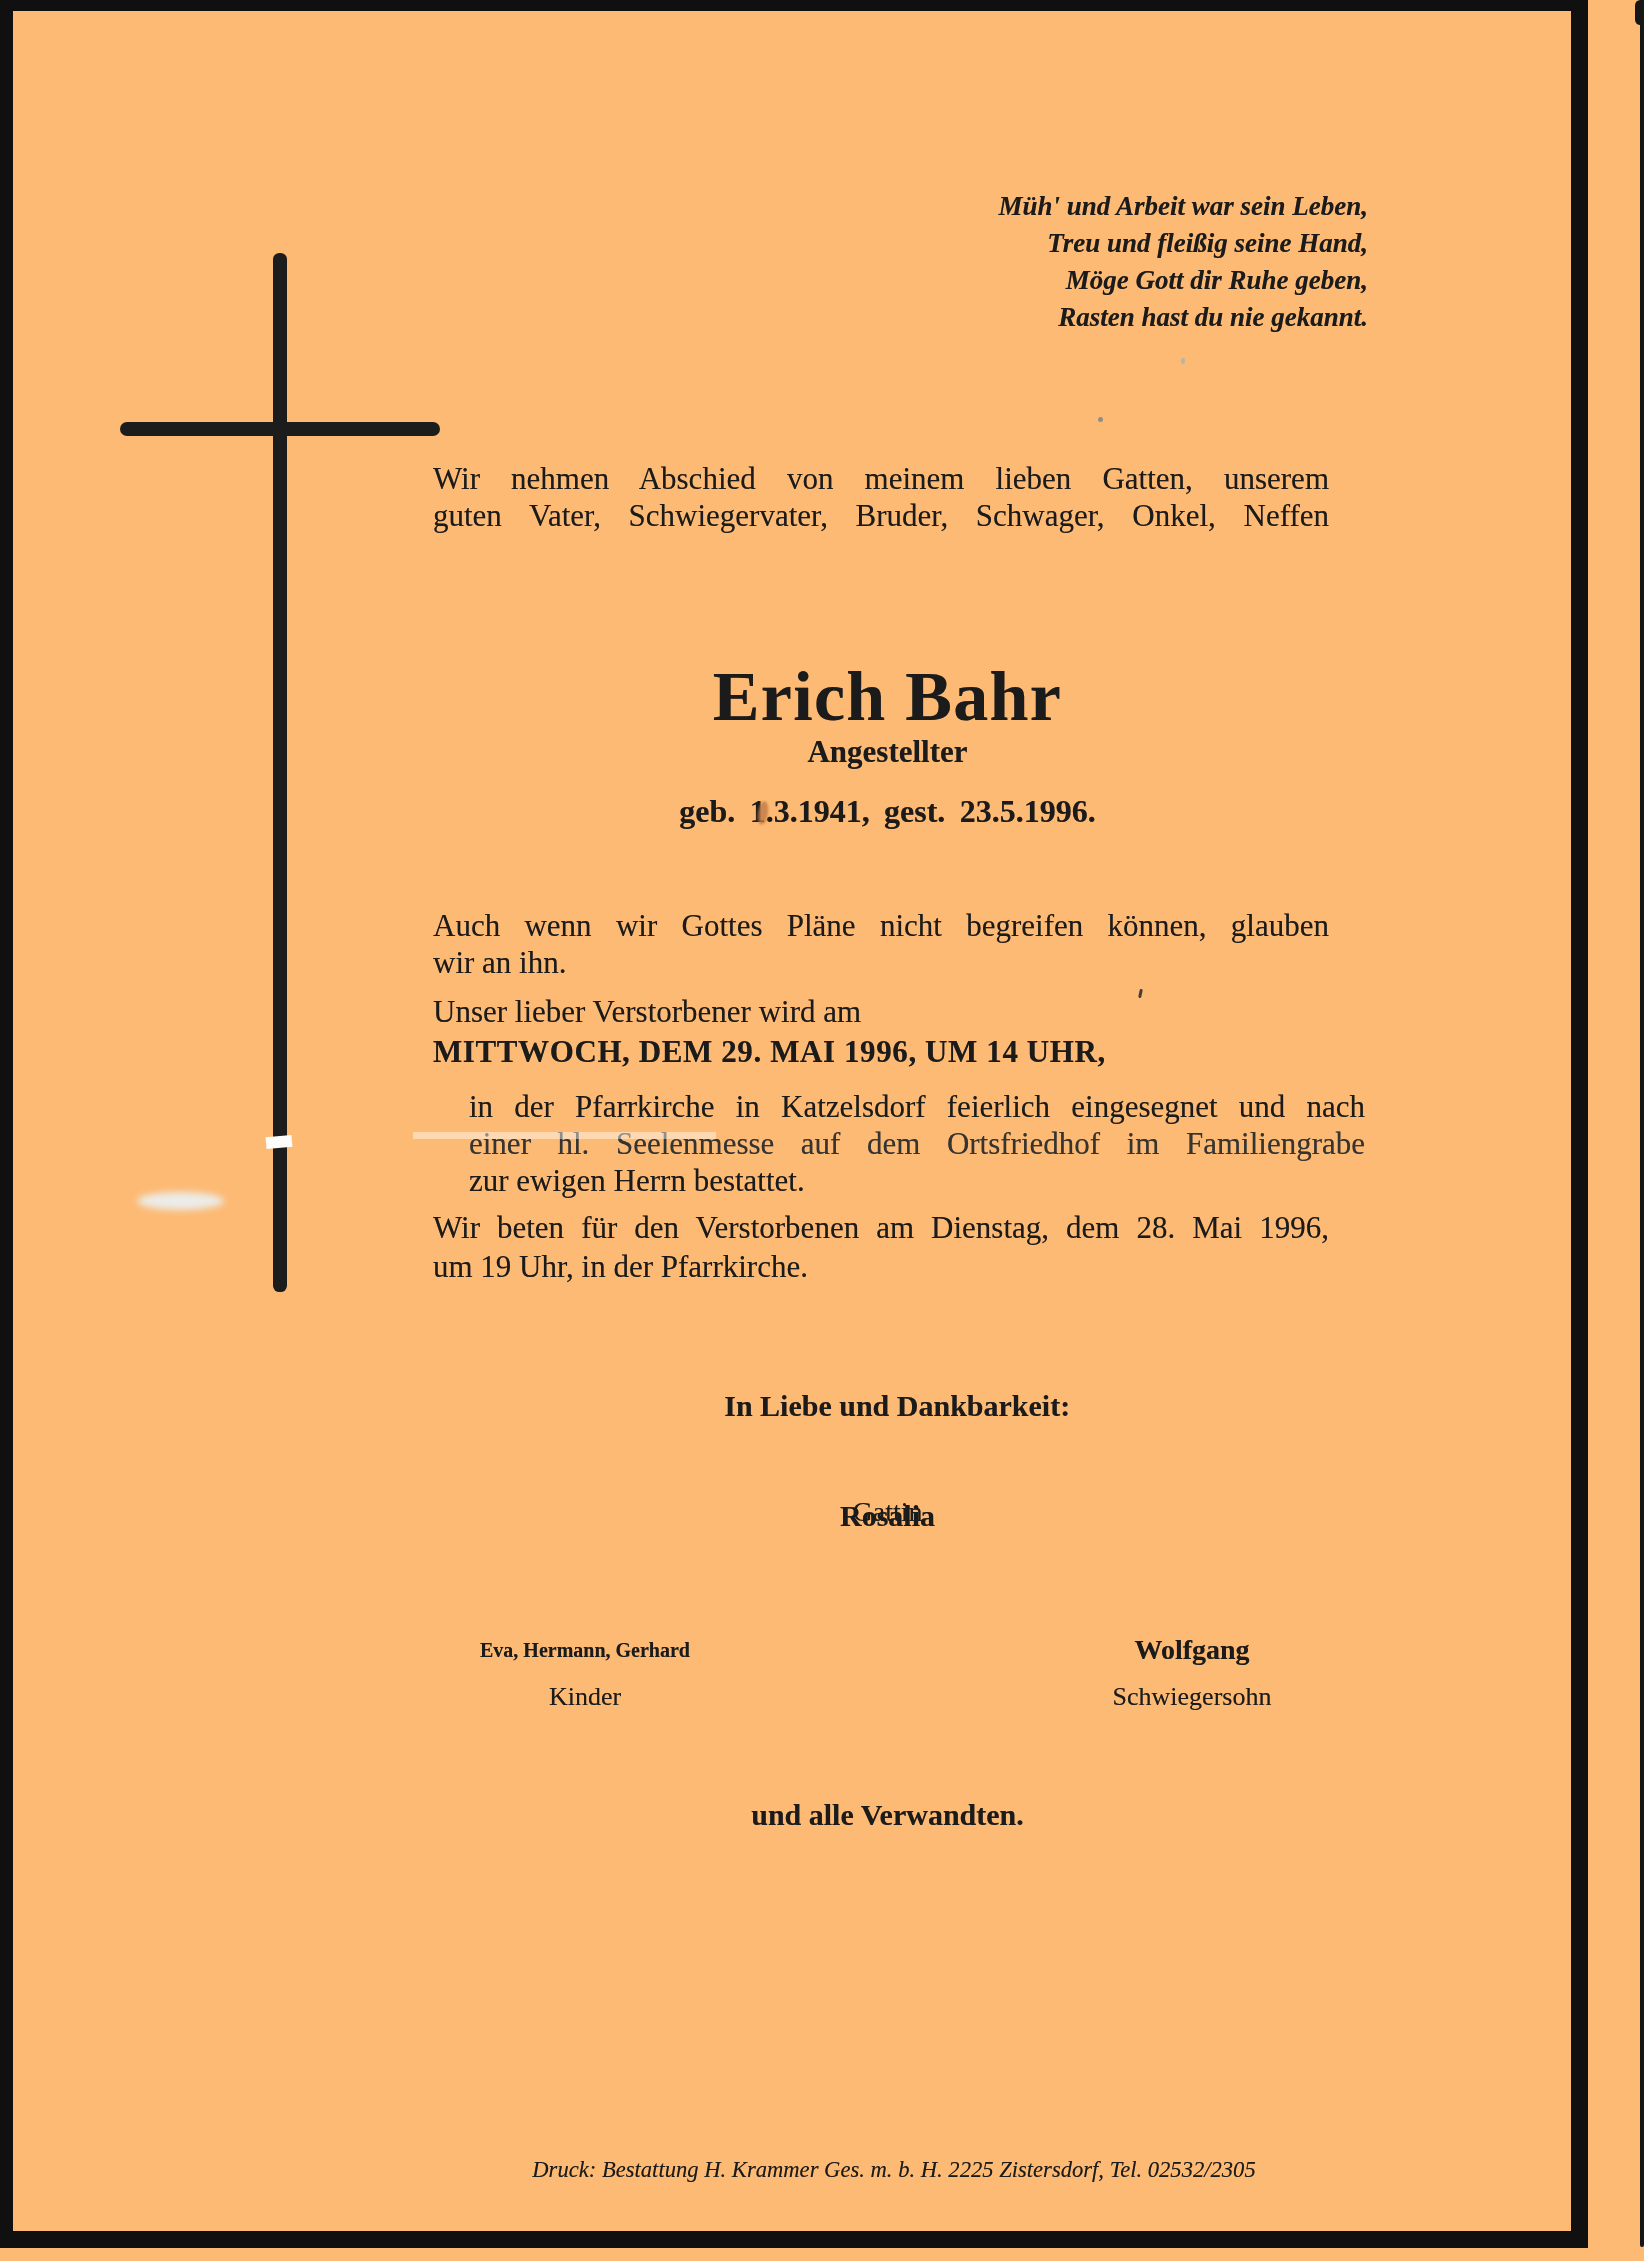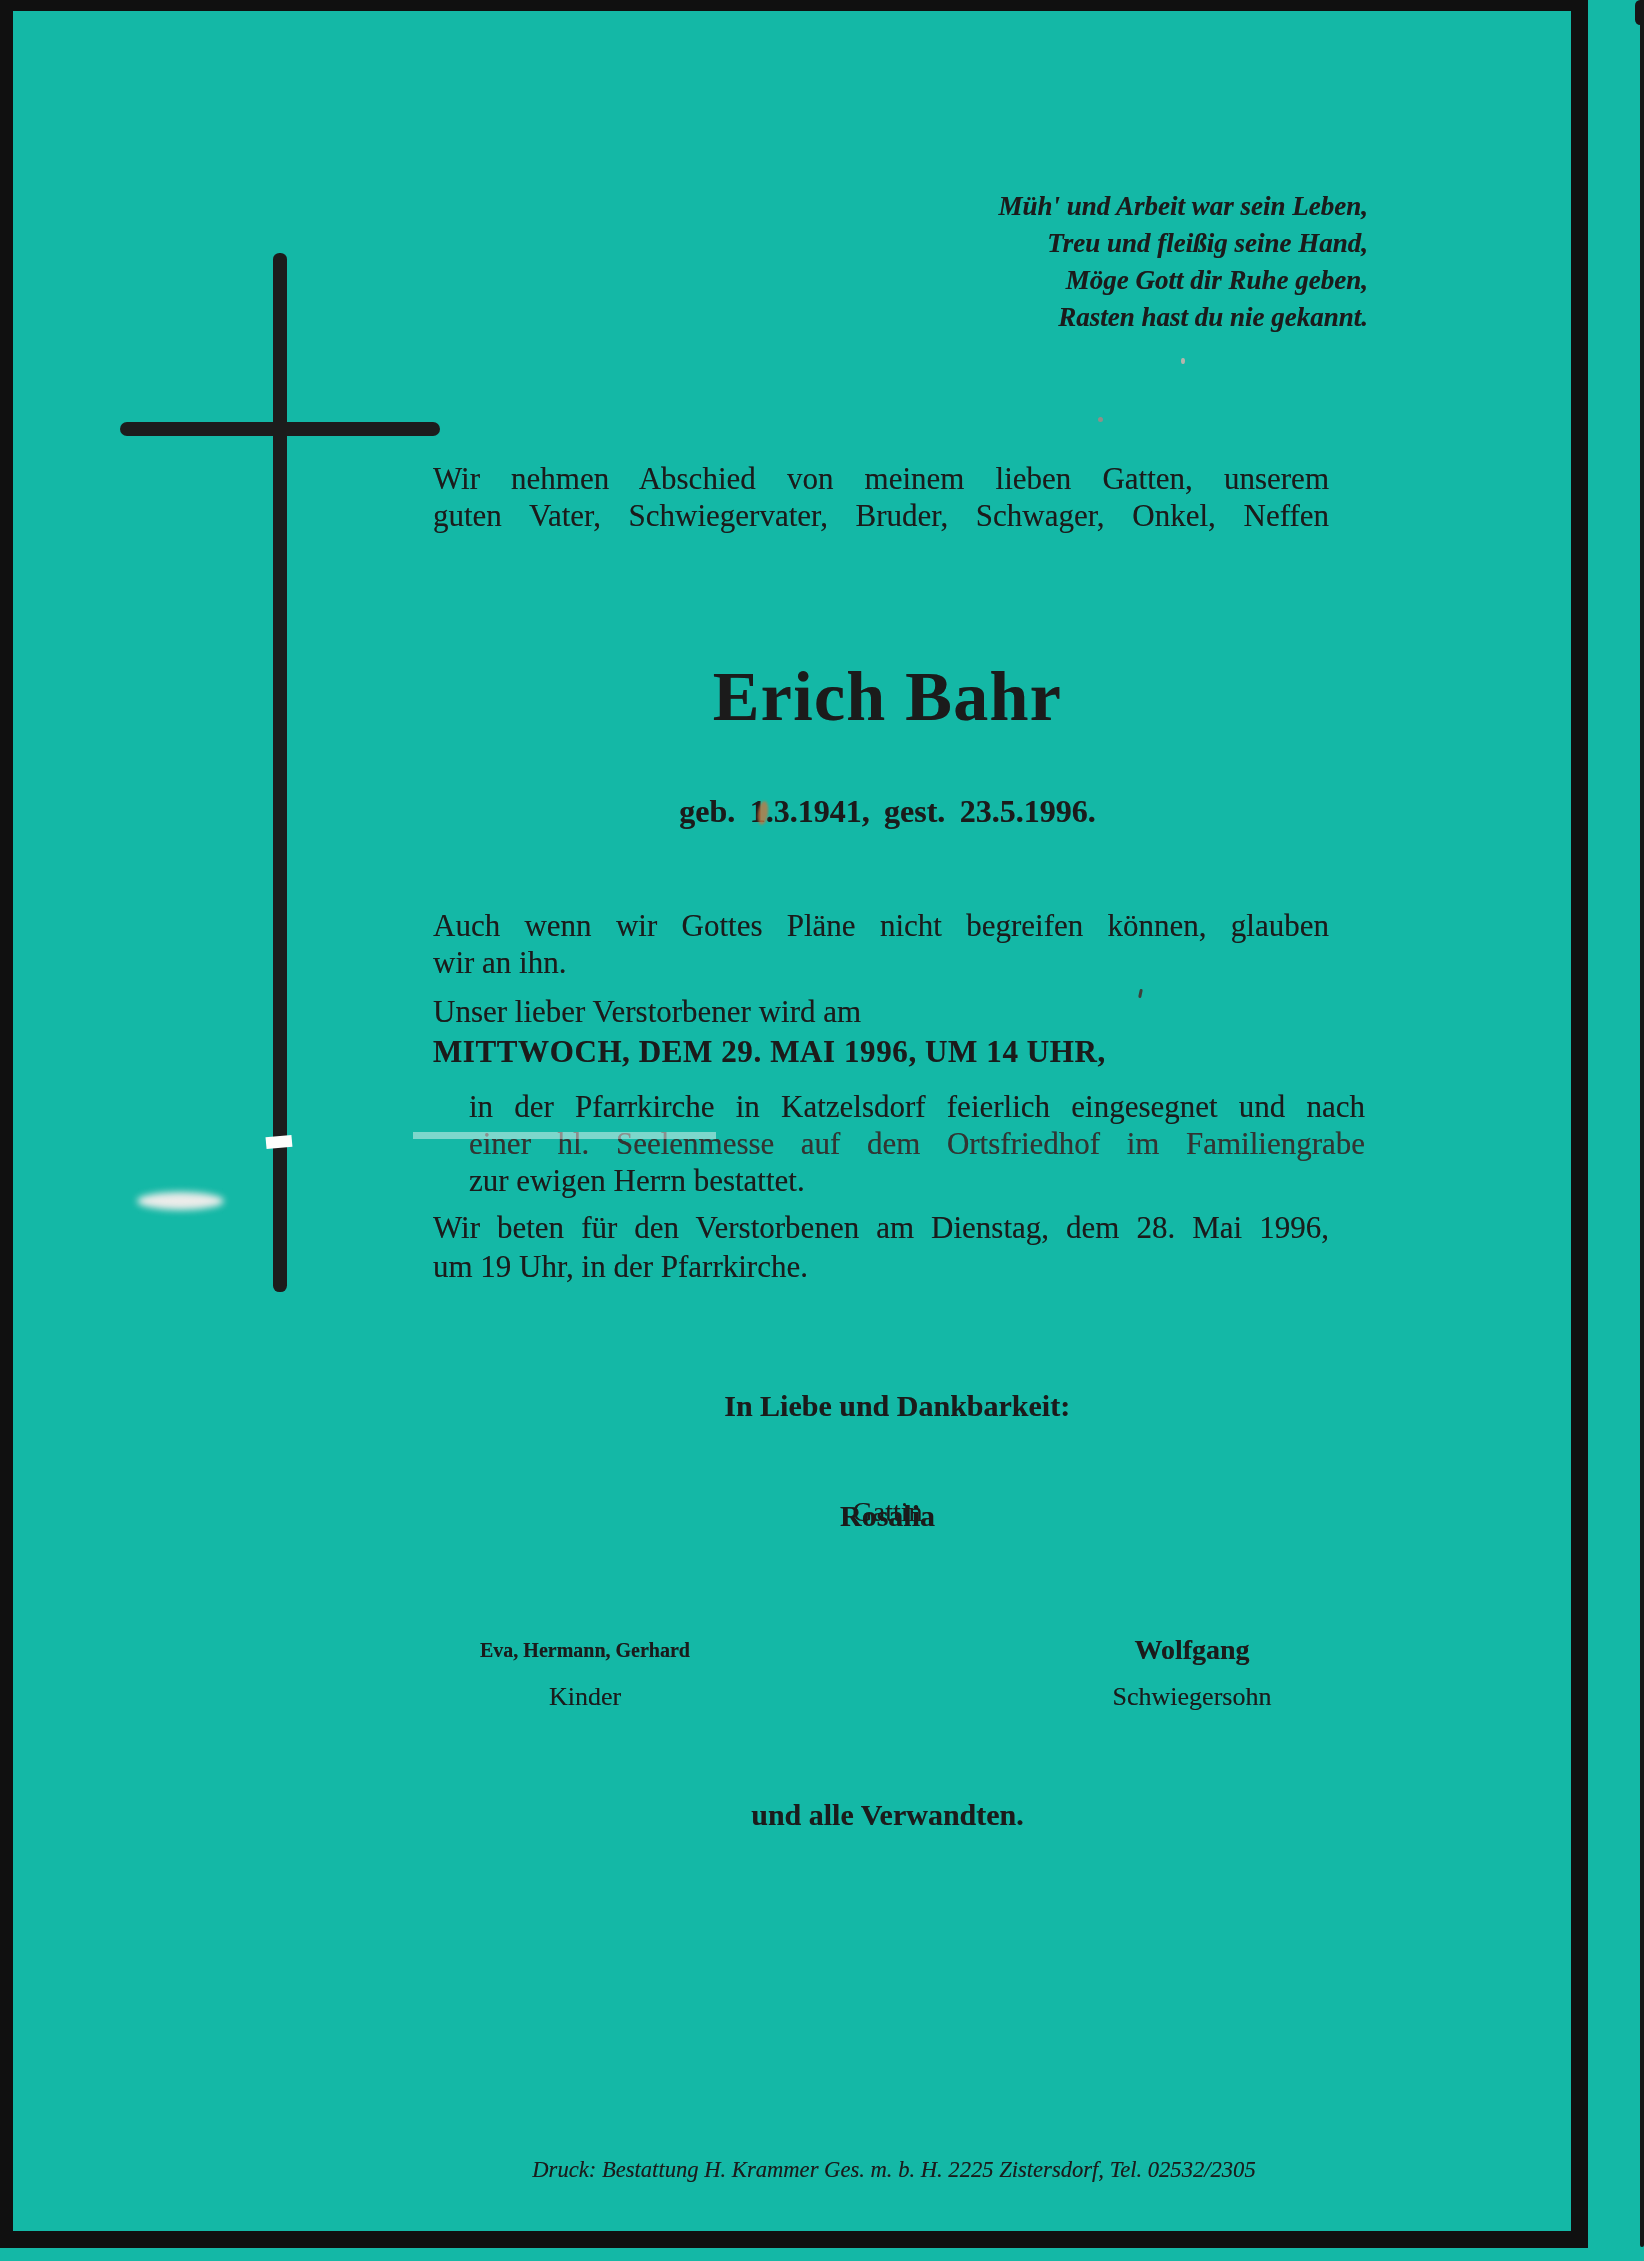--- a/index.html
+++ b/index.html
@@ -6,21 +6,21 @@
   html, body { margin: 0; padding: 0; }
   body {
     width: 1644px; height: 2261px;
     background: #ffffff;
     font-family: "Liberation Serif", "DejaVu Serif", serif;
     color: #1b1b1b;
   }
   #page {
     position: relative;
     width: 1644px; height: 2261px;
-    background: #14b8a6;
+    background: #fdba74;
     overflow: hidden;
   }
   .ink { text-shadow: 0 0 0.6px rgba(25,25,25,0.45); }
 
   
   #frame {
     position: absolute; left: 0; top: 0;
     width: 1588px; height: 2248px;
     box-sizing: border-box;
     border-left: 13px solid #101010;
@@ -148,20 +148,21 @@
     <div>Möge Gott dir Ruhe geben,</div>
     <div>Rasten hast du nie gekannt.</div>
   </div>
 
   <div id="intro" class="abs col ink">
     <div class="just">Wir nehmen Abschied von meinem lieben Gatten, unserem</div>
     <div class="just">guten Vater, Schwiegervater, Bruder, Schwager, Onkel, Neffen</div>
   </div>
 
   <div id="name" class="abs ink">Erich Bahr</div>
+  <div id="occupation" class="abs ink">Angestellter</div>
   <div id="dates" class="abs ink">geb. 1.3.1941, gest. 23.5.1996.</div>
 
   <div id="faith" class="abs col ink">
     <div class="just">Auch wenn wir Gottes Pläne nicht begreifen können, glauben</div>
     <div>wir an ihn.</div>
   </div>
 
   <div id="announce" class="abs col ink">Unser lieber Verstorbener wird am</div>
 
   <div id="funeral-dt" class="abs col ink">MITTWOCH, DEM 29. MAI 1996, UM 14 UHR,</div>

